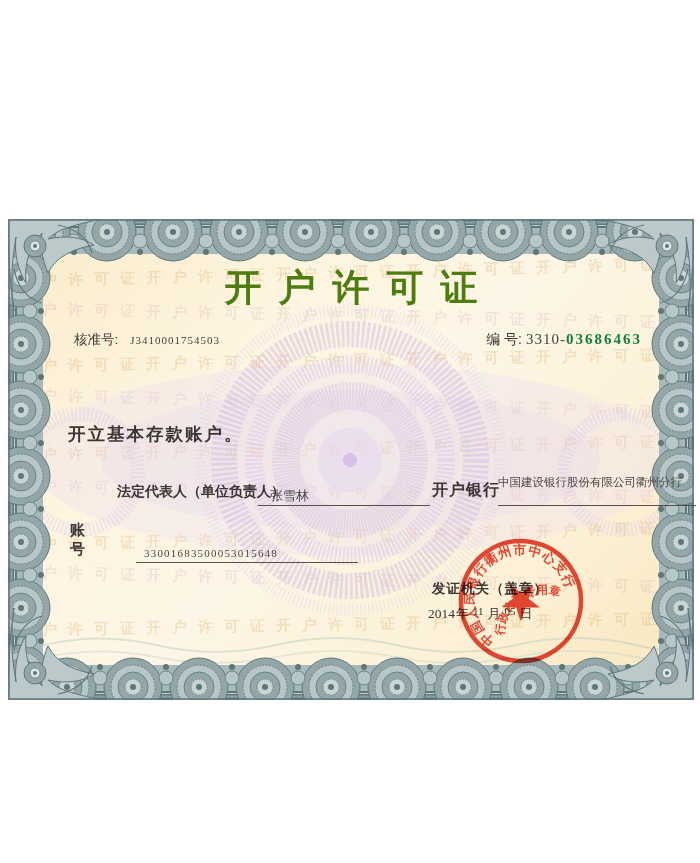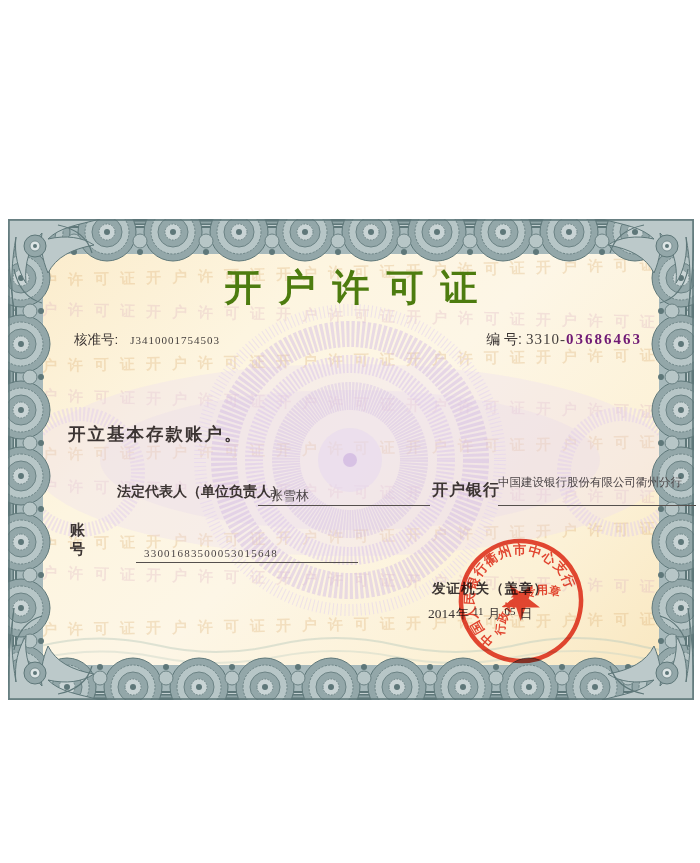--- a/index.html
+++ b/index.html
@@ -127,21 +127,21 @@
     </svg>
 
     <div class="content">
       <div class="title">开户许可证</div>
 
       <div class="row-approval">
         <span>核准号:</span><span class="val-serif approval-val">J3410001754503</span>
       </div>
 
       <div class="row-serial">
-        <span>编 号:</span><span class="val-serif serial-prefix">3310-</span><span class="val-serif serial-val" style="color:#701a75;">03686463</span>
+        <span>编 号:</span><span class="val-serif serial-prefix">3310-</span><span class="val-serif serial-val" style="color:#15803d;">03686463</span>
       </div>
 
 
       <div class="bodyline2">开立基本存款账户。</div>
 
       <div class="row-fields">
         <span class="lbl-rep">法定代表人（单位负责人）</span>
         <span class="fld rep-fld">张雪林</span>
         <span class="lbl-bank">开户银行</span>
         <span class="fld bank-fld">中国建设银行股份有限公司衢州分行</span>

